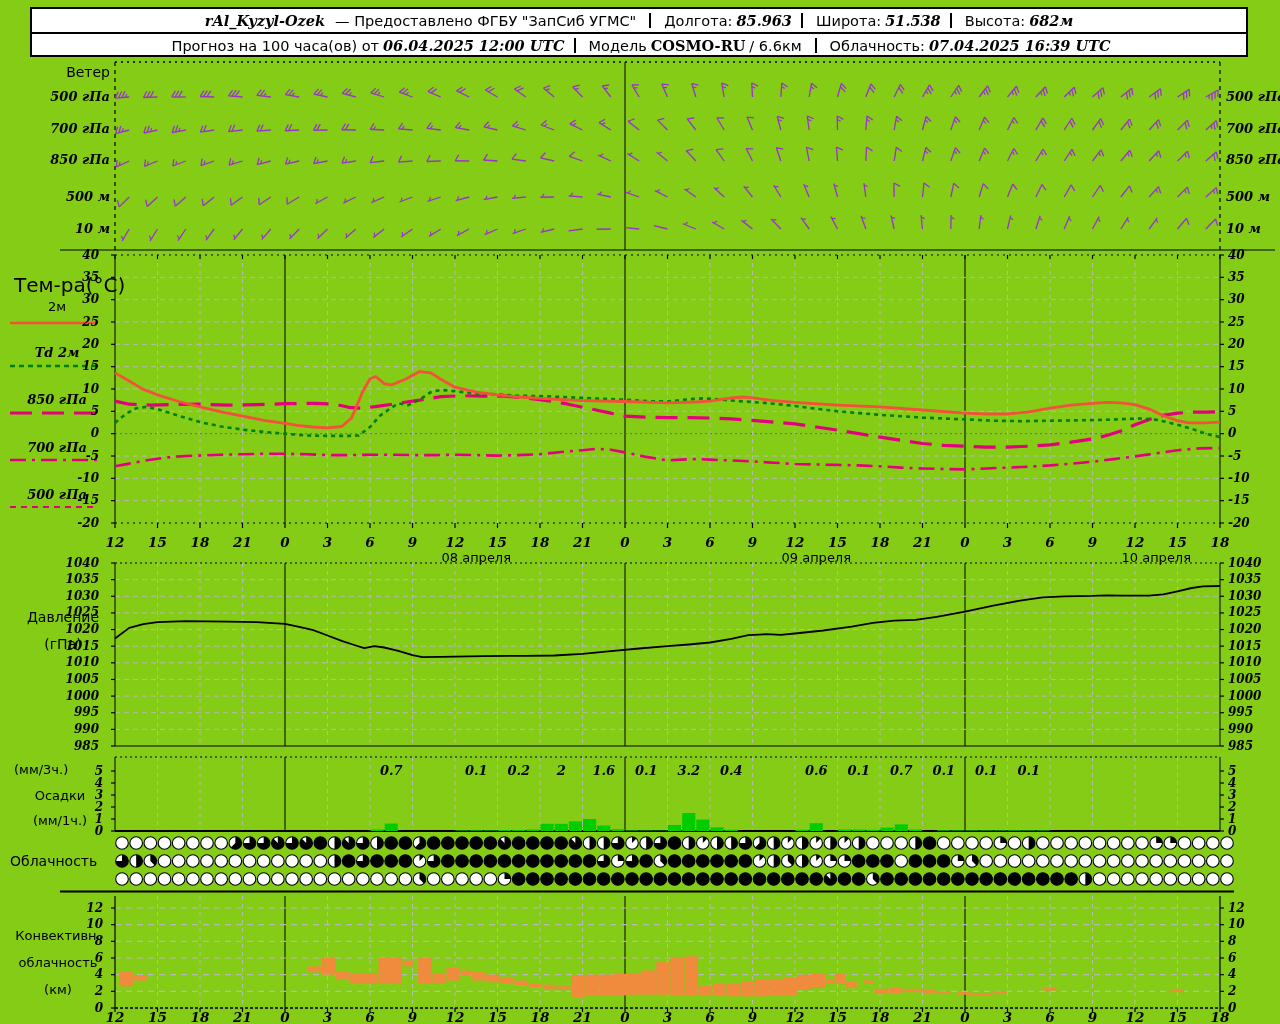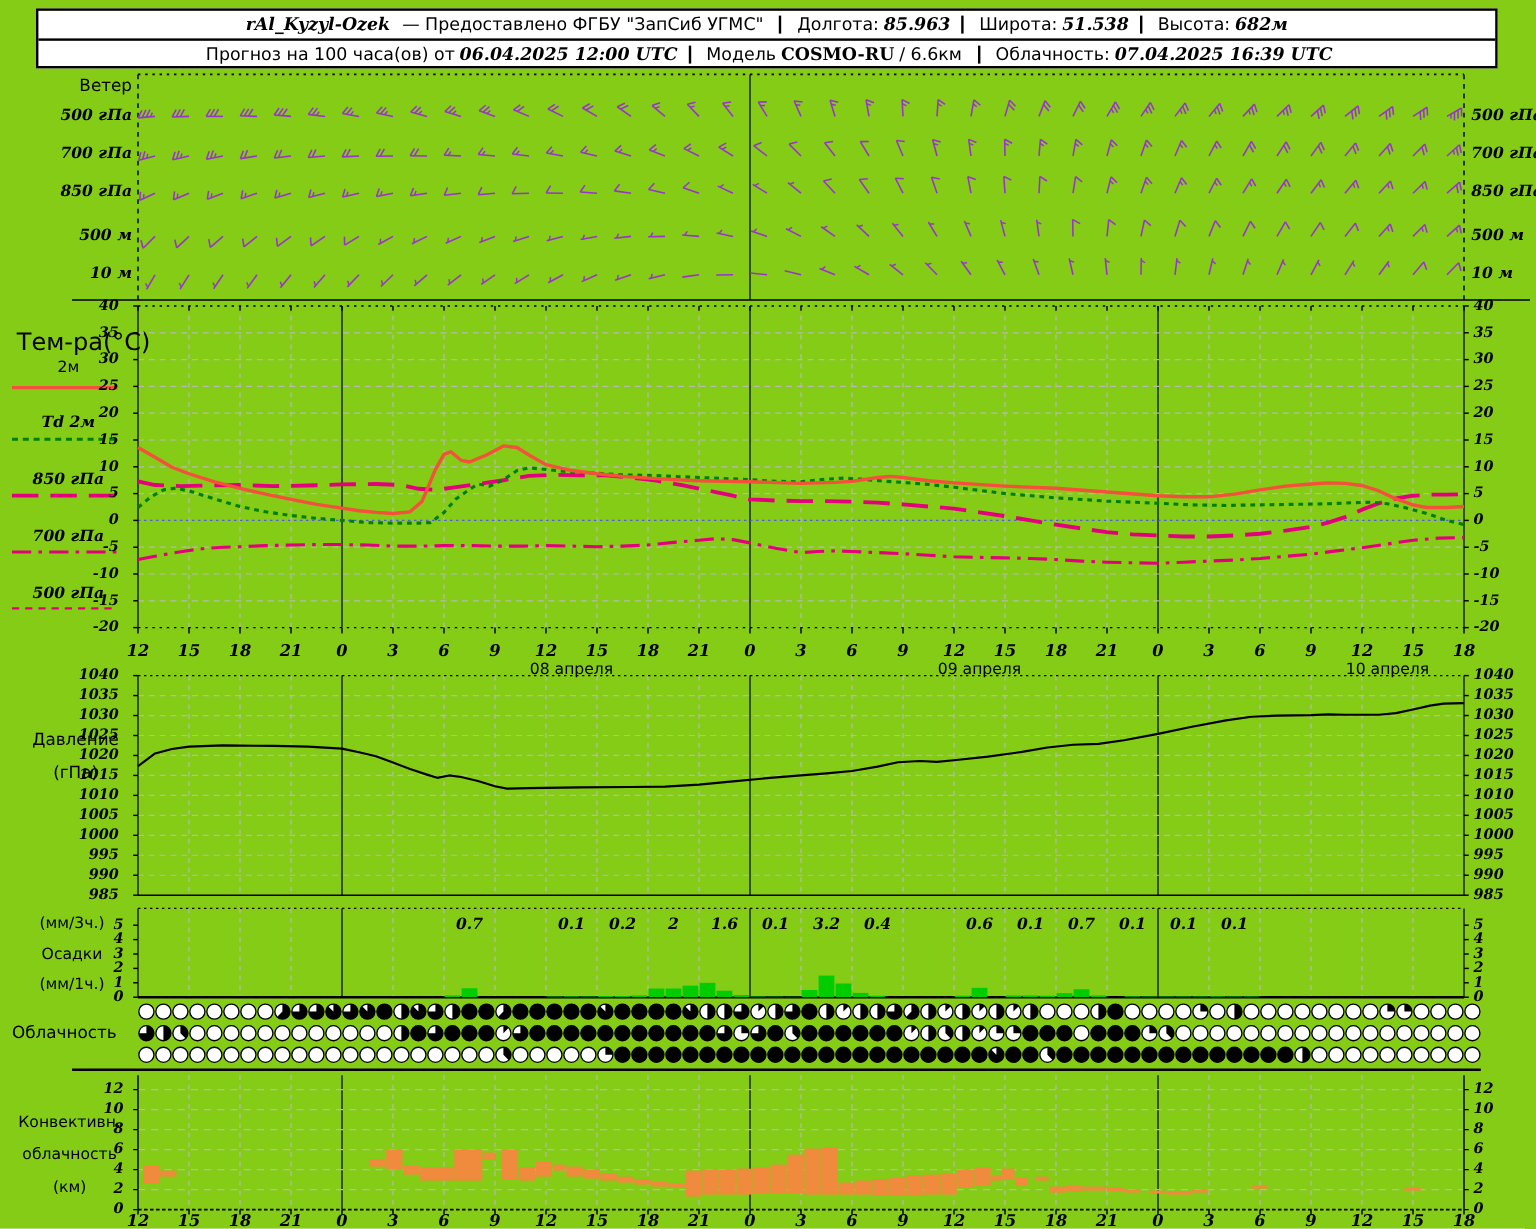--- a/index.html
+++ b/index.html
@@ -82,21 +82,21 @@
       <line x1="2" y1="4" x2="90" y2="4" stroke-width="2.6" stroke-dasharray="16 6 3 6" stroke="#e4007c"></line>
     </svg>
   <div class="sl num-ax" style="left:14px;top:487px;width:86px;text-align:center;">500 гПа</div>
   <svg class="leg-line" style="left:8px;top:503px;" width="92" height="8">
       <line x1="2" y1="4" x2="90" y2="4" stroke-width="2" stroke-dasharray="6 5" stroke="#e4007c"></line>
     </svg>
 
   <div class="sl" style="left:16px;top:609px;width:94px;text-align:center;font-size:14px;">Давление</div>
   <div class="sl" style="left:16px;top:636px;width:94px;text-align:center;font-size:14px;">(гПа)</div>
 
-  <div class="sl" style="left:14px;top:762px;width:92px;text-align:center;">(мм/3ч.)</div>
+  <div class="sl" style="left:14px;top:762px;width:92px;text-align:left;">(мм/3ч.)</div>
   <div class="sl" style="left:14px;top:788px;width:92px;text-align:center;">Осадки</div>
   <div class="sl" style="left:14px;top:813px;width:92px;text-align:center;">(мм/1ч.)</div>
 
   <div class="sl" style="left:10px;top:853px;width:98px;text-align:left;font-size:14px;">Облачность</div>
 
   <div class="sl" style="left:8px;top:928px;width:100px;text-align:center;">Конвективн.</div>
   <div class="sl" style="left:8px;top:955px;width:100px;text-align:center;">облачность</div>
   <div class="sl" style="left:8px;top:982px;width:100px;text-align:center;">(км)</div>
 
   <div class="sl num-ax" style="left:1226px;top:89px;">500 гПа</div>

